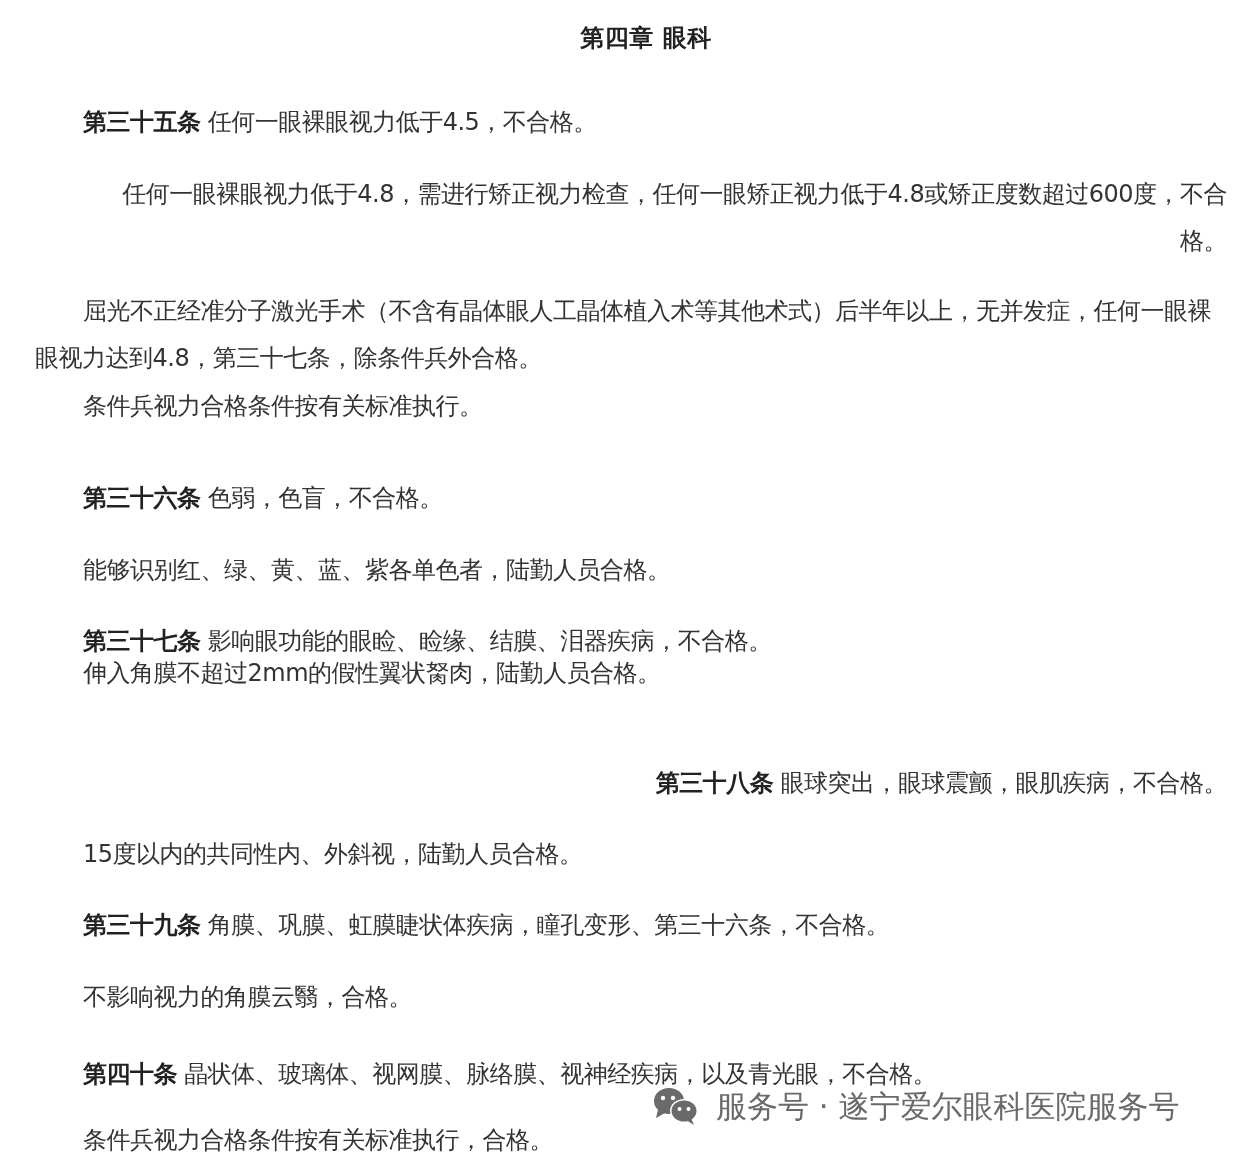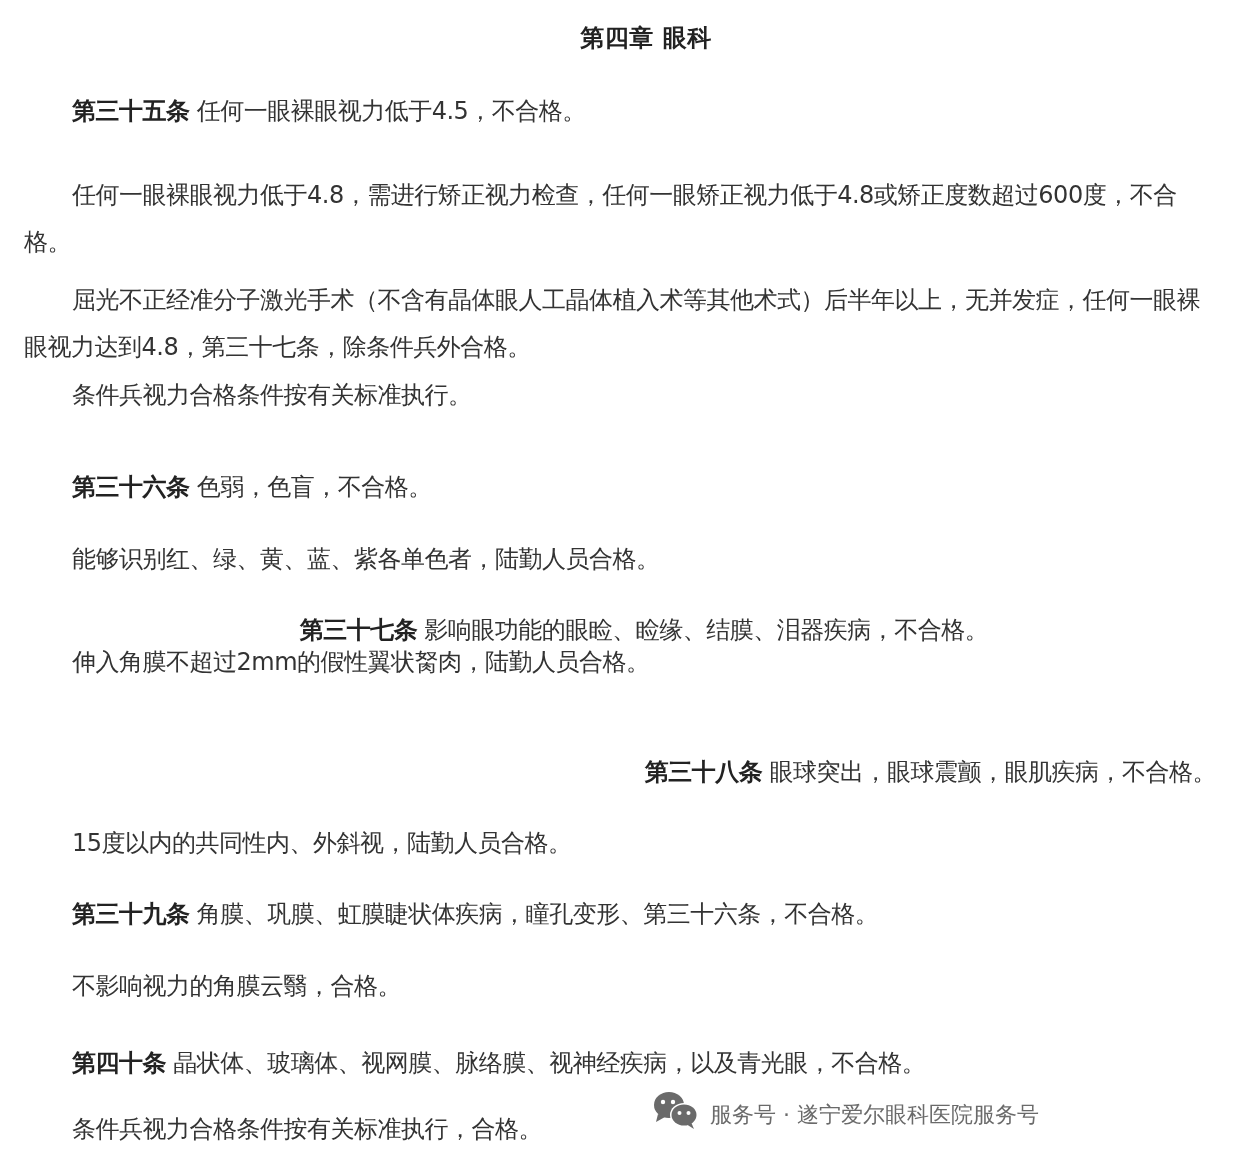--- a/index.html
+++ b/index.html
@@ -9,49 +9,49 @@
     color:#333333;
   }
   .title {
     position:absolute; left:0; width:1292px; top:22px;
     text-align:center; font-size:24px; font-weight:bold; color:#222;
     letter-spacing:0.5px;
   }
   .para {
     position:absolute; left:24px; width:1192px;
     font-size:24px; line-height:47px; color:#333;
-    text-indent:48px; margin:0;
+    text-indent:48px; margin:11px;
     letter-spacing:-0.5px;
   }
   .para b { font-weight:bold; color:#222; }
   .watermark {
     position:absolute; left:652px; top:1086px; height:44px;
-    display:flex; align-items:flex-end; gap:10px;
-    color:#6a6a6a; font-size:22px;
+    display:flex; align-items:flex-start; gap:16px;
+    color:#6a6a6a; font-size:31px;
   }
   .watermark svg { display:block; }
 </style>
 </head>
 <body>
 
 <div class="title">第四章 眼科</div>
 
 <p class="para" style="top:88px;"><b>第三十五条</b><span> 任何一眼裸眼视力低于4.5，不合格。</span></p>
 
-<p class="para" style="top:172px;"><span>任何一眼裸眼视力低于4.8，需进行矫正视力检查，任何一眼矫正视力低于4.8或矫正度数超过600度，不合格。</span></p>
+<p class="para" style="top:160px;text-align:right;"><span>任何一眼裸眼视力低于4.8，需进行矫正视力检查，任何一眼矫正视力低于4.8或矫正度数超过600度，不合格。</span></p>
 
 <p class="para" style="top:277px;"><span>屈光不正经准分子激光手术（不含有晶体眼人工晶体植入术等其他术式）后半年以上，无并发症，任何一眼裸眼视力达到4.8，第三十七条，除条件兵外合格。</span></p>
 
 <p class="para" style="top:372px;"><span>条件兵视力合格条件按有关标准执行。</span></p>
 
 <p class="para" style="top:464px;"><b>第三十六条</b><span> 色弱，色盲，不合格。</span></p>
 
 <p class="para" style="top:536px;"><span>能够识别红、绿、黄、蓝、紫各单色者，陆勤人员合格。</span></p>
 
-<p class="para" style="top:607px;text-align:center;"><b>第三十七条</b><span> 影响眼功能的眼睑、睑缘、结膜、泪器疾病，不合格。</span></p>
+<p class="para" style="top:607px;"><b>第三十七条</b><span> 影响眼功能的眼睑、睑缘、结膜、泪器疾病，不合格。</span></p>
 
 <p class="para" style="top:639px;"><span>伸入角膜不超过2mm的假性翼状胬肉，陆勤人员合格。</span></p>
 
 <p class="para" style="top:749px;text-align:right;"><b>第三十八条</b><span> 眼球突出，眼球震颤，眼肌疾病，不合格。</span></p>
 
 <p class="para" style="top:820px;"><span>15度以内的共同性内、外斜视，陆勤人员合格。</span></p>
 
 <p class="para" style="top:891px;"><b>第三十九条</b><span> 角膜、巩膜、虹膜睫状体疾病，瞳孔变形、第三十六条，不合格。</span></p>
 
 <p class="para" style="top:963px;"><span>不影响视力的角膜云翳，合格。</span></p>

